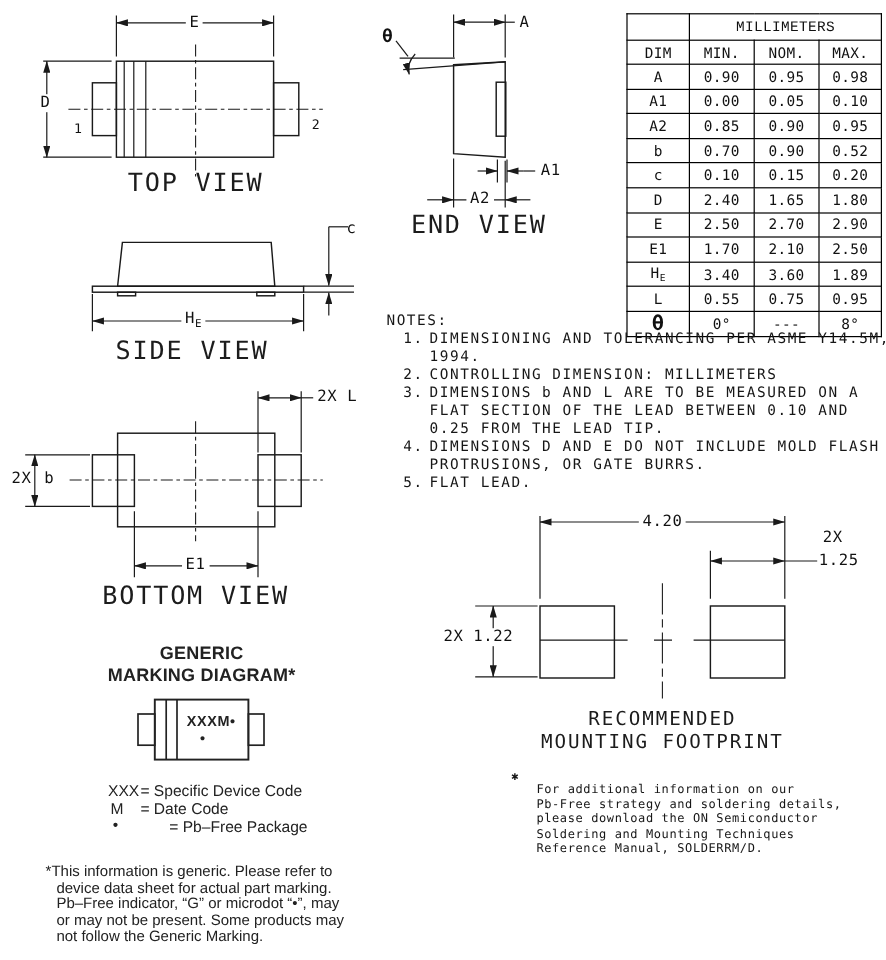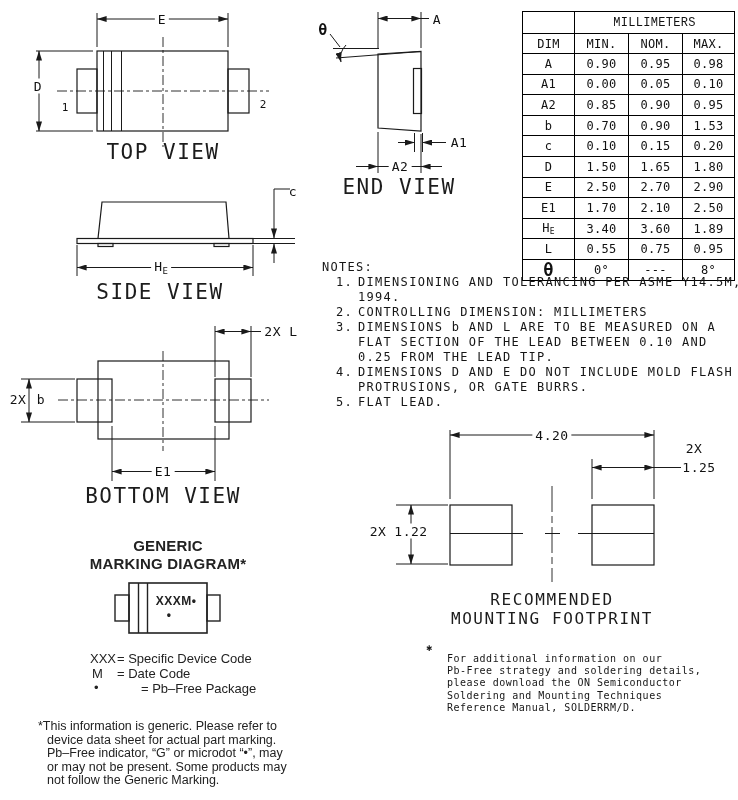--- a/index.html
+++ b/index.html
@@ -209,31 +209,31 @@
     <tr>
           <td><span>A2</span></td>
           <td>0.85</td>
           <td>0.90</td>
           <td>0.95</td>
         </tr>
     <tr>
           <td><span>b</span></td>
           <td>0.70</td>
           <td>0.90</td>
-          <td>1.53</td>
+          <td>0.52</td>
         </tr>
     <tr>
           <td><span>c</span></td>
           <td>0.10</td>
           <td>0.15</td>
           <td>0.20</td>
         </tr>
     <tr>
           <td><span>D</span></td>
-          <td>1.50</td>
+          <td>2.40</td>
           <td>1.65</td>
           <td>1.80</td>
         </tr>
     <tr>
           <td><span>E</span></td>
           <td>2.50</td>
           <td>2.70</td>
           <td>2.90</td>
         </tr>
     <tr>

